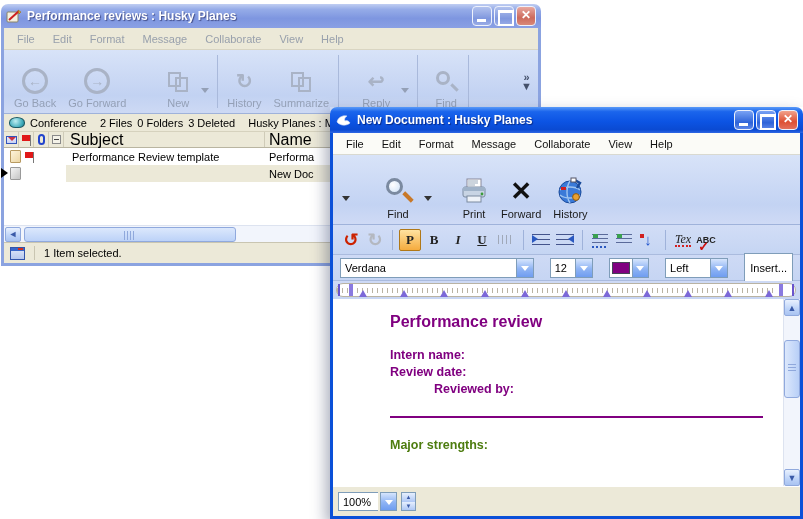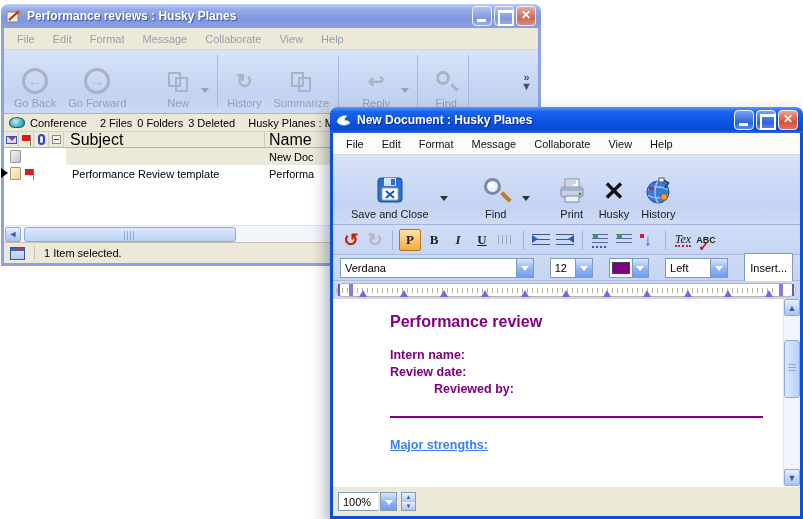--- a/index.html
+++ b/index.html
@@ -265,32 +265,32 @@
       <span class="hic">
           <span class="ic-minus"></span>
         </span>
       <span class="hsubject">Subject</span>
       <span class="hname">Name</span>
     </div>
 
     <div class="listrows">
       <div class="lrow">
         <span class="ric">
-            <span class="doc-ic"></span>
-          </span>
-        <span class="rsub sel"></span>
-        <span class="rname sel">New Doc</span>
-      </div>
-      <div class="lrow">
-        <span class="ric">
             <span class="doc-ic tan"></span>
             <span class="ic-flag"></span>
           </span>
         <span class="rsub">Performance Review template</span>
         <span class="rname">Performa</span>
+      </div>
+      <div class="lrow">
+        <span class="ric">
+            <span class="doc-ic"></span>
+          </span>
+        <span class="rsub sel"></span>
+        <span class="rname sel">New Doc</span>
       </div>
       <span class="rowmark"></span>
     </div>
     <div class="filler" style="height:43px;"></div>
 
     <div class="hscroll">
       <span class="sbtn hbtn">◄</span>
       <span class="hthumb"></span>
     </div>
 
@@ -321,32 +321,20 @@
       <span class="menu-item">File</span>
       <span class="menu-item">Edit</span>
       <span class="menu-item">Format</span>
       <span class="menu-item">Message</span>
       <span class="menu-item">Collaborate</span>
       <span class="menu-item">View</span>
       <span class="menu-item">Help</span>
     </div>
 
     <div class="toolbar">
-      <div class="tbtn" style="padding-left:14px;">
-        <span>
-          <svg width="30" height="30" viewBox="0 0 30 30">
-              <rect x="3" y="3" width="24" height="24" rx="3" fill="#2f6fd0" stroke="#1a4a9a"></rect>
-              <rect x="9" y="3" width="12" height="8" fill="#cfe2f8"></rect>
-              <rect x="16" y="4" width="4" height="6" fill="#2f6fd0"></rect>
-              <rect x="7" y="13" width="16" height="12" rx="1" fill="#fff" stroke="#9ab"></rect>
-              <path d="M11 16 l8 7 M19 16 l-8 7" stroke="#1a5ab8" stroke-width="2.2"></path>
-            </svg>
-        </span>
-        <span class="lbl">Save and Close</span>
-      </div>
       <span class="drop-arrow"></span>
       <div class="tbtn" style="margin-left:22px;">
         <span class="ic-mag color" style="width:26px;height:26px;">
             <span class="lens" style="width:17px;height:17px;"></span>
             <span class="handle" style="height:12px;"></span>
           </span>
         <span class="lbl">Find</span>
       </div>
       <span class="drop-arrow"></span>
       <div class="tbtn" style="margin-left:16px;">
@@ -357,21 +345,21 @@
               <rect x="4" y="10" width="22" height="10" rx="2" fill="#c8d4e4" stroke="#7a8aa0"></rect>
               <rect x="4" y="10" width="22" height="4" fill="#9fb2c8"></rect>
               <circle cx="23" cy="17" r="1.4" fill="#3a9a3a"></circle>
               <rect x="8" y="19" width="14" height="6" fill="#eef2f8" stroke="#7a8aa0"></rect>
             </svg>
         </span>
         <span class="lbl">Print</span>
       </div>
       <div class="tbtn">
         <span style="font-size:26px;font-weight:bold;color:#111;line-height:28px;">✕</span>
-        <span class="lbl">Husky</span>
+        <span class="lbl">Forward</span>
       </div>
       <div class="tbtn">
         <span>
           <svg width="30" height="28" viewBox="0 0 30 28">
               <circle cx="15" cy="15" r="11" fill="#3a7ad8" stroke="#1a4a9a"></circle>
               <path d="M5 13 C10 9 20 9 25 13 M5 18 C10 22 20 22 25 18 M15 4 C11 10 11 20 15 26" stroke="#9ec4f0" stroke-width="1.4" fill="none"></path>
               <path d="M18 2 l7 4 -3 5" fill="none" stroke="#1a4a9a" stroke-width="2.4"></path>
               <rect x="16" y="1" width="5" height="4" fill="#fff" stroke="#556"></rect>
               <rect x="6" y="10" width="5" height="3" fill="#d02020"></rect>
               <circle cx="21" cy="20" r="3.4" fill="#e8a030" stroke="#8a5a10"></circle>
@@ -460,21 +448,21 @@
       </span>
     </div>
 
     <div class="docwrap">
       <div class="doccontent" style="color: rgb(128, 0, 128);">
         <div class="doc-h" style="color: rgb(128, 0, 128);">Performance review</div>
         <div class="doc-line" style="color: rgb(128, 0, 128);">Intern name:</div>
         <div class="doc-line" style="color: rgb(128, 0, 128);">Review date:</div>
         <div class="doc-line" style="color: rgb(128, 0, 128); padding-left: 44px;">Reviewed by:</div>
         <div class="doc-hr" style="background: rgb(128, 0, 128);"></div>
-        <div class="doc-sec1" style="color: #3b82f6; text-decoration: underline;">Major strengths:</div>
+        <div class="doc-sec1" style="color: #4d7c0f;">Major strengths:</div>
 
       </div>
       <div class="vscroll">
         <span class="sbtn vbtn">▲</span>
         <span class="vtrack">
             <span class="vthumb"></span>
           </span>
         <span class="sbtn vbtn">▼</span>
       </div>
     </div>

